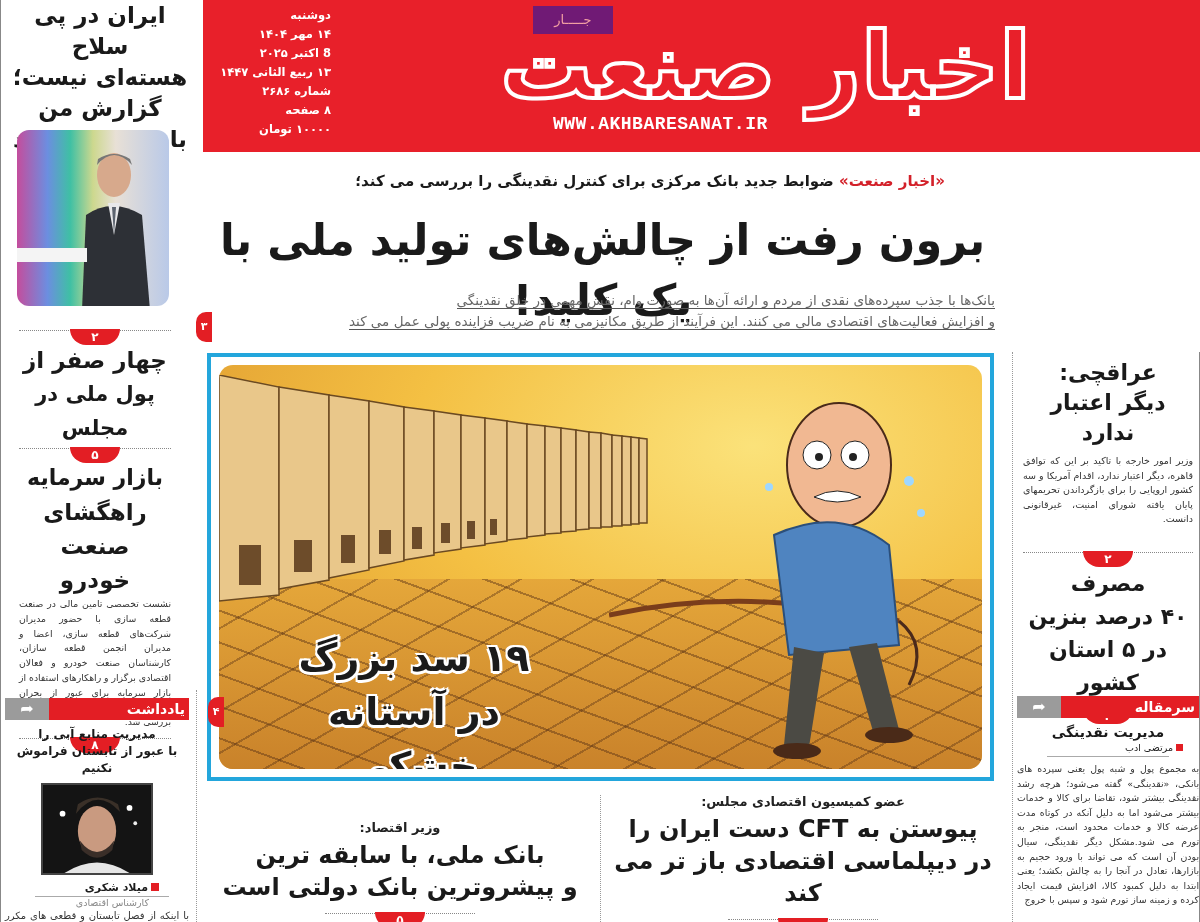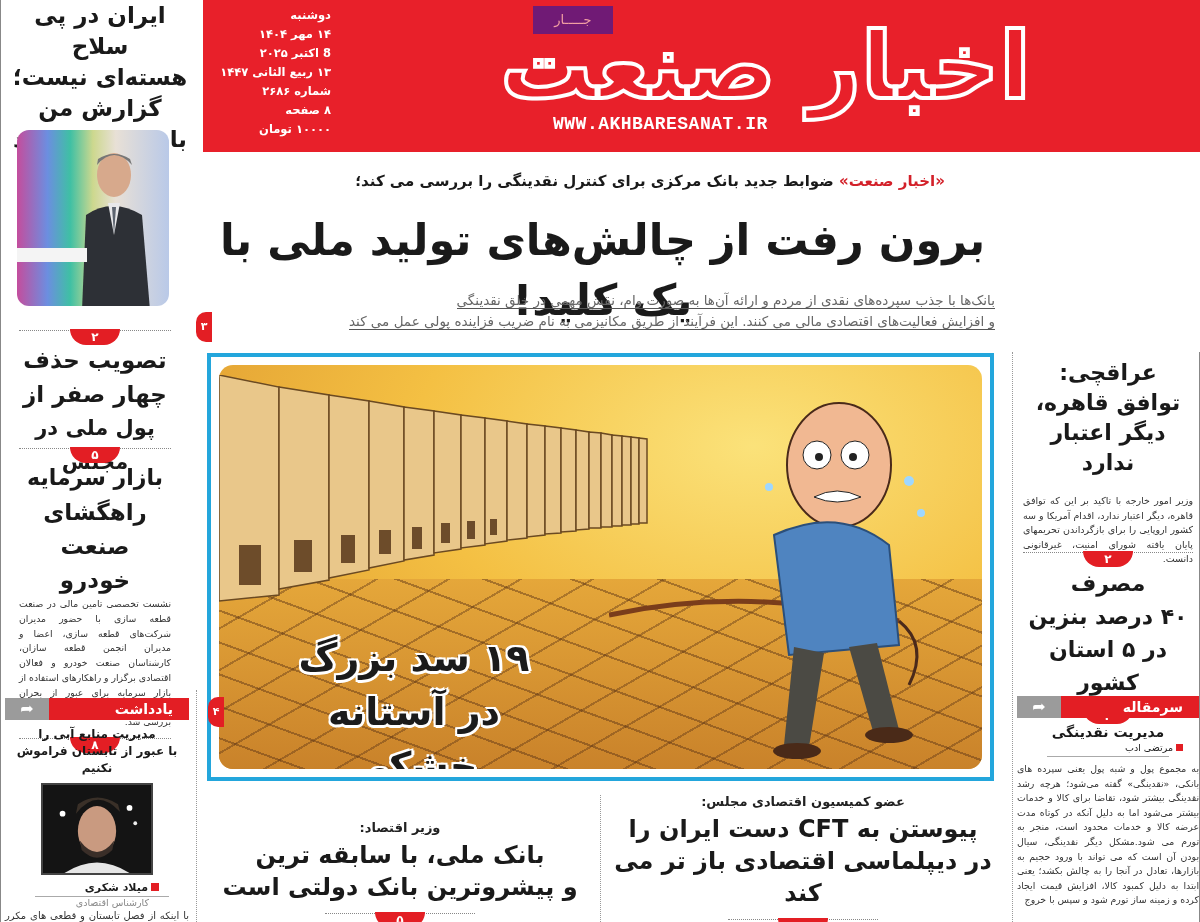--- a/index.html
+++ b/index.html
@@ -22,21 +22,21 @@
   .dotline { border-top: 1px dotted #888; position: relative; height: 0; }
   .dotline .badge { position: absolute; left: 50%; top: -2px; transform: translateX(-50%); }
   .small-body { font-size: 10px; line-height: 14.5px; color: #333; text-align: justify; }
 
   .photo-grossi { left: 16px; top: 130px; width: 152px; height: 176px; border-radius: 12px; overflow: hidden; background: linear-gradient(90deg, #c44d9d 0%, #6c8ee0 20%, #3fc0a4 35%, #cdd88e 50%, #e8e0d6 65%, #b9c9e8 100%); }
   .photo-grossi .man { position: absolute; left: 55px; top: 15px; width: 80px; height: 165px; }
 
   
   .sec-head { height: 22px; display: flex; direction: ltr; }
   .sec-head .arrow { width: 44px; background: #9b9b9b; color: #fff; font-size: 16px; line-height: 22px; text-align: center; }
-  .sec-head .lbl { flex: 1; background: #e31e24; color: #fff; text-align: right; padding-right: 16px; font-size: 14px; line-height: 22px; font-weight: bold; direction: rtl; }
+  .sec-head .lbl { flex: 1; background: #e31e24; color: #fff; text-align: right; padding-right: 4px; font-size: 14px; line-height: 22px; font-weight: bold; direction: rtl; }
 
   
   .kicker { font-size: 15px; font-weight: bold; text-align: center; }
   .kicker .brand { color: #d32029; }
   .main-head { font-size: 43px; font-weight: bold; text-align: center; letter-spacing: -1px; line-height: 60px; }
   .subtext { font-size: 13.5px; line-height: 21px; color: #666; text-align: right; }
   .subtext span { border-bottom: 1px solid #555; display: inline; }
 
   #cartoon { left: 207px; top: 353px; width: 787px; height: 428px; border: 4px solid #23a6dc; padding: 8px; background: #fff; }
   #cartoon .art { position: relative; width: 100%; height: 100%; border-radius: 14px; overflow: hidden; background: radial-gradient(ellipse at 70% 20%, #fbe27a 0%, #f4c043 45%, #d9902a 100%); }
@@ -91,21 +91,20 @@
       <path d="M40 62 L42 90 L44 62 Z" fill="#5d6470"></path>
     </svg>
     <div class="abs" style="left:0; top:118px; width:70px; height:14px; background:#f4f4f4;"></div>
   </div>
 
   <div class="abs" style="left:18px; top:330px; width:152px;">
     <div class="dotline">
         <span class="badge">۲</span>
       </div>
     <div style="height:12px"></div>
-    <div class="lc-title" style="font-size:23px; line-height:34px;">تصویب حذف</div>
     <div class="lc-title" style="font-size:23px; line-height:34px;">چهار صفر از</div>
     <div class="lc-title" style="font-size:21px; line-height:34px;">پول ملی در مجلس</div>
   </div>
 
   <div class="abs" style="left:18px; top:448px; width:152px;">
     <div class="dotline">
         <span class="badge">۵</span>
       </div>
     <div style="height:12px"></div>
     <div class="lc-title" style="font-size:22px; line-height:34px;">بازار سرمایه</div>
@@ -235,23 +234,22 @@
   <div class="head" style="margin-top:4px;">پیوستن به CFT دست ایران را</div>
   <div class="head">در دیپلماسی اقتصادی باز تر می کند</div>
   <div class="dotline" style="width:150px; margin:10px auto 0;">
       <span class="badge">۳</span>
     </div>
 </div>
 
 <div id="rightcol" class="abs">
   <div class="abs" style="left:10px; top:6px; width:170px;">
     <div class="rc-title">عراقچی:</div>
-    <div class="rc-title">توافق قاهره،</div>
     <div class="rc-title">دیگر اعتبار ندارد</div>
-    <div class="small-body" style="font-size:9.5px; line-height:14.5px; margin-top:16px;">وزیر امور خارجه با تاکید بر این که توافق قاهره، دیگر اعتبار ندارد، اقدام آمریکا و سه کشور اروپایی را برای بازگرداندن تحریمهای پایان یافته شورای امنیت، غیرقانونی دانست.</div>
+    <div class="small-body" style="font-size:9.5px; line-height:14.5px; margin-top:6px;">وزیر امور خارجه با تاکید بر این که توافق قاهره، دیگر اعتبار ندارد، اقدام آمریکا و سه کشور اروپایی را برای بازگرداندن تحریمهای پایان یافته شورای امنیت، غیرقانونی دانست.</div>
   </div>
   <div class="abs" style="left:10px; top:200px; width:170px;">
     <div class="dotline">
         <span class="badge">۲</span>
       </div>
     <div style="height:14px"></div>
     <div class="rc-title" style="line-height:33px;">مصرف</div>
     <div class="rc-title" style="line-height:33px;">۴۰ درصد بنزین</div>
     <div class="rc-title" style="line-height:33px;">در ۵ استان کشور</div>
     <div style="height:10px"></div>

